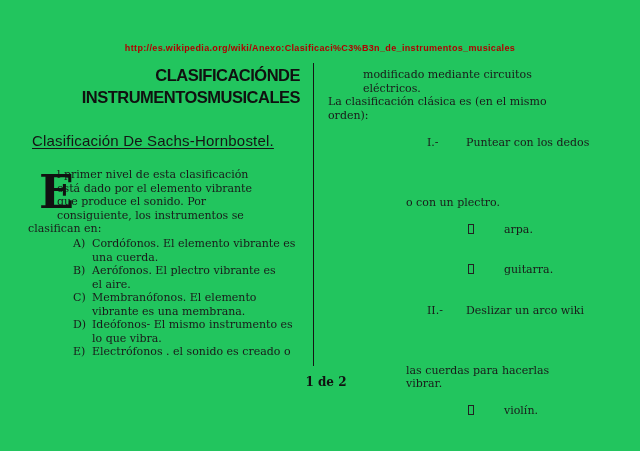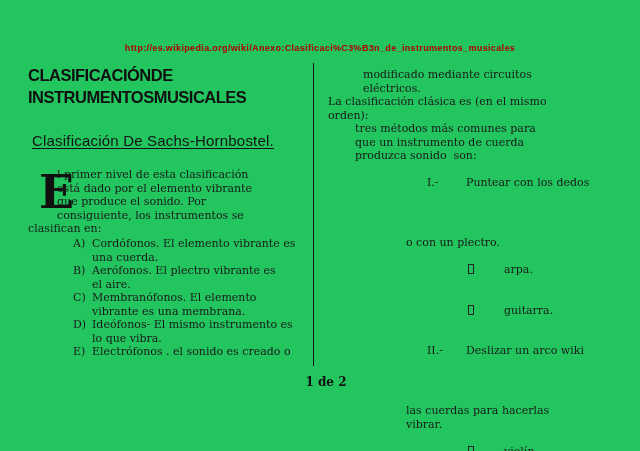--- a/index.html
+++ b/index.html
@@ -12,21 +12,21 @@
     position:absolute; top:43px; left:0; right:0; text-align:center;
     font-family:"Liberation Sans", sans-serif; font-weight:bold;
     font-size:9px; letter-spacing:.35px; color:#b00000;
   }
   
   .vrule { position:absolute; left:313px; top:63px; width:1px; height:303px; background:#151515; }
 
   
   .col-left { position:absolute; left:28px; top:0; width:272px; }
   .title {
-    position:absolute; top:64px; left:0; width:100%; text-align:left;
+    position:absolute; top:64px; left:0; width:100%; text-align:right;
     font-family:"Liberation Sans", sans-serif; font-weight:bold;
     font-size:16.5px; line-height:22px; letter-spacing:-0.5px; color:#101010;
   }
   .heading {
     position:absolute; top:132px; left:4px;
     font-family:"Liberation Sans", sans-serif; font-size:15px; letter-spacing:.2px;
     color:#151515; text-decoration:underline; text-underline-offset:2px;
   }
   .body-txt { font-size:11px; line-height:13.5px; }
   .para { position:absolute; top:168px; left:0; width:100%; }
@@ -113,23 +113,20 @@
       </div>
     </div>
   </div>
 
   <div class="col-right">
     <div class="cont">modificado mediante circuitos
 eléctricos.</div>
     <div class="plain">La clasificación clásica es (en el mismo
 orden):</div>
 
-    <div class="b-rest">tres métodos más comunes para
-que un instrumento de cuerda
-produzca sonido  son:</div>
 
     <div class="r-first">
       <span class="r-marker">I.-</span><span>Puntear con los dedos</span>
     </div>
     <div class="r-rest">o con un plectro.</div>
 
     <div class="sq">
       <span class="box"></span><span>arpa.</span>
     </div>
     <div class="sq">

